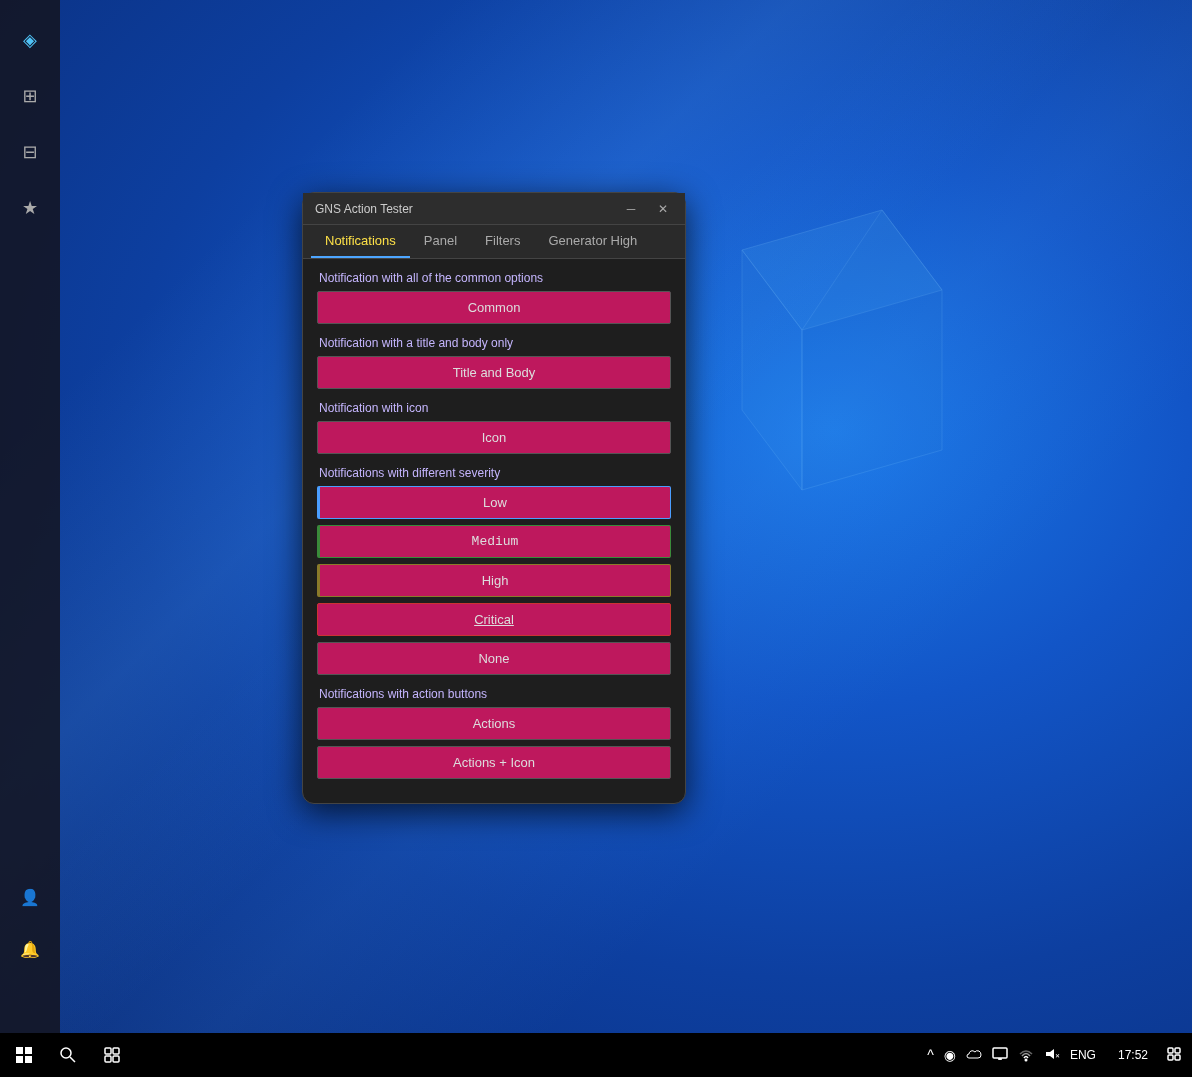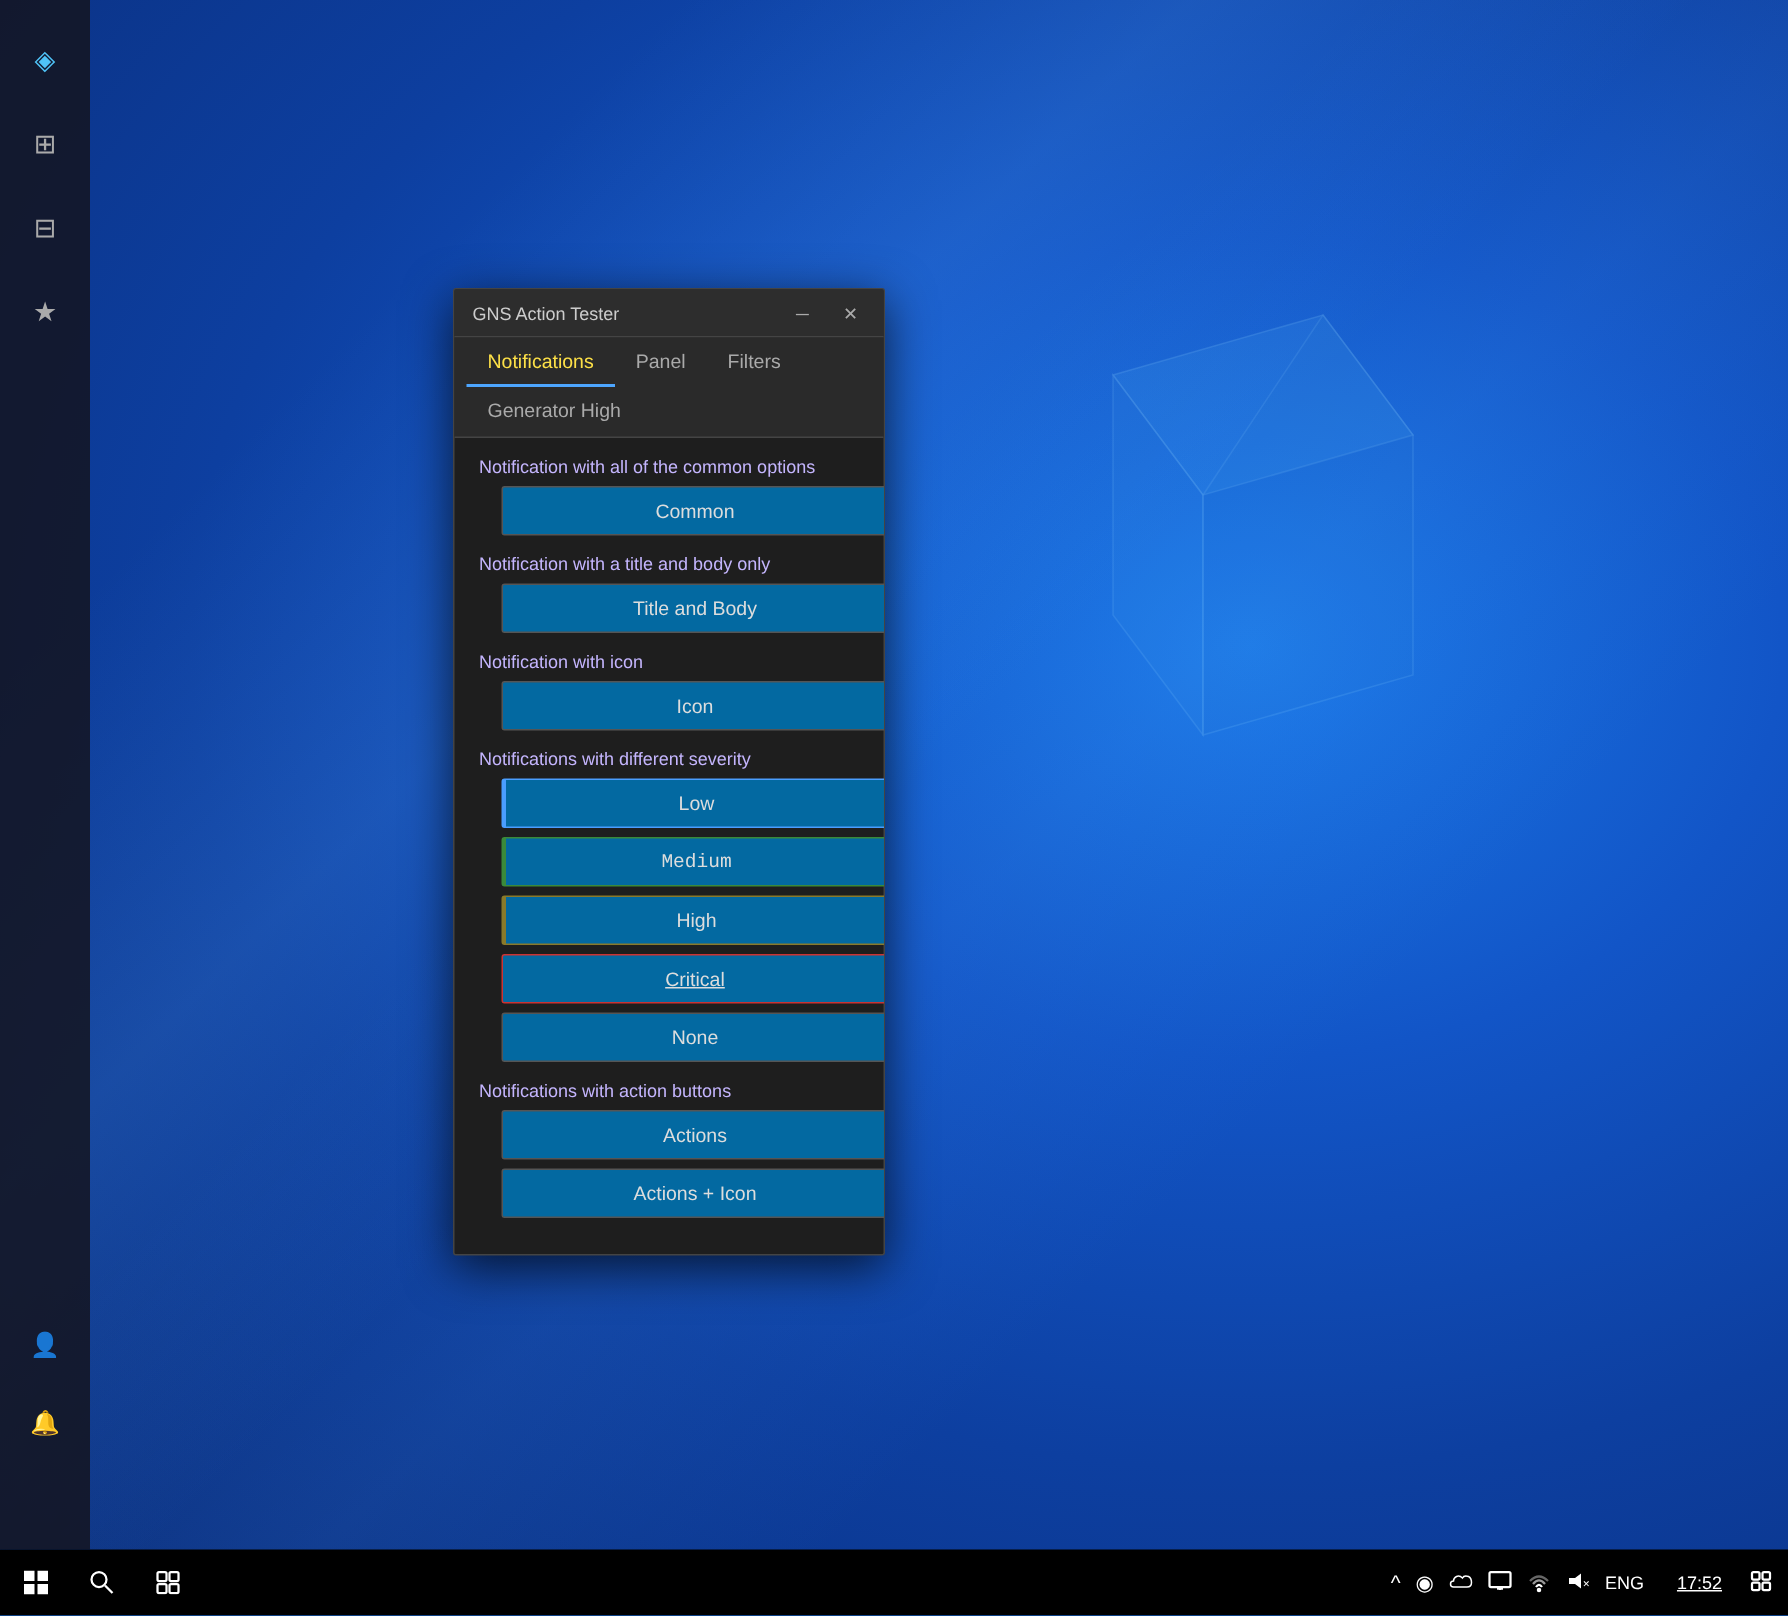--- a/index.html
+++ b/index.html
@@ -74,21 +74,20 @@
     }
 
     .taskbar-clock {
       display: flex;
       flex-direction: column;
       align-items: center;
       font-size: 12px;
       color: #fff;
       padding: 0 8px;
       cursor: pointer;
-      text-decoration: underline;
     }
 
     .taskbar-systray {
       display: flex;
       align-items: center;
       gap: 6px;
       padding: 0 4px;
     }
 
     
@@ -134,24 +133,24 @@
       align-items: center;
       gap: 4px;
       margin-bottom: 60px;
     }
 
     
     .app-window {
       position: absolute;
       top: 192px;
       left: 302px;
-      width: 288px;
+      width: 384px;
       background: #1e1e1e;
       border: 1px solid #444;
-      border-radius: 2px;
+      border-radius: 12px;
       box-shadow: 0 8px 32px rgba(0,0,0,0.7);
       z-index: 200;
     }
 
     
     .title-bar {
       height: 32px;
       background: #2d2d2d;
       display: flex;
       align-items: center;
@@ -223,30 +222,29 @@
       font-size: 12px;
       color: #c4b5fd;
       margin-bottom: 6px;
       padding-left: 2px;
     }
 
     
     .btn {
       width: 100%;
       padding: 8px;
-      background: #0369a1;
+      background: #be185d;
       border: 1px solid #555;
       border-radius: 2px;
       color: #ddd;
       font-size: 13px;
       cursor: pointer;
       text-align: center;
       display: block;
       margin-bottom: 6px;
-      margin-left: 17px;
     }
 
     .btn.low {
       border-color: #4a9eff;
       border-left: 3px solid #4a9eff;
     }
 
     .btn.medium {
       border-color: #3a8a3a;
       border-left: 3px solid #3a8a3a;

